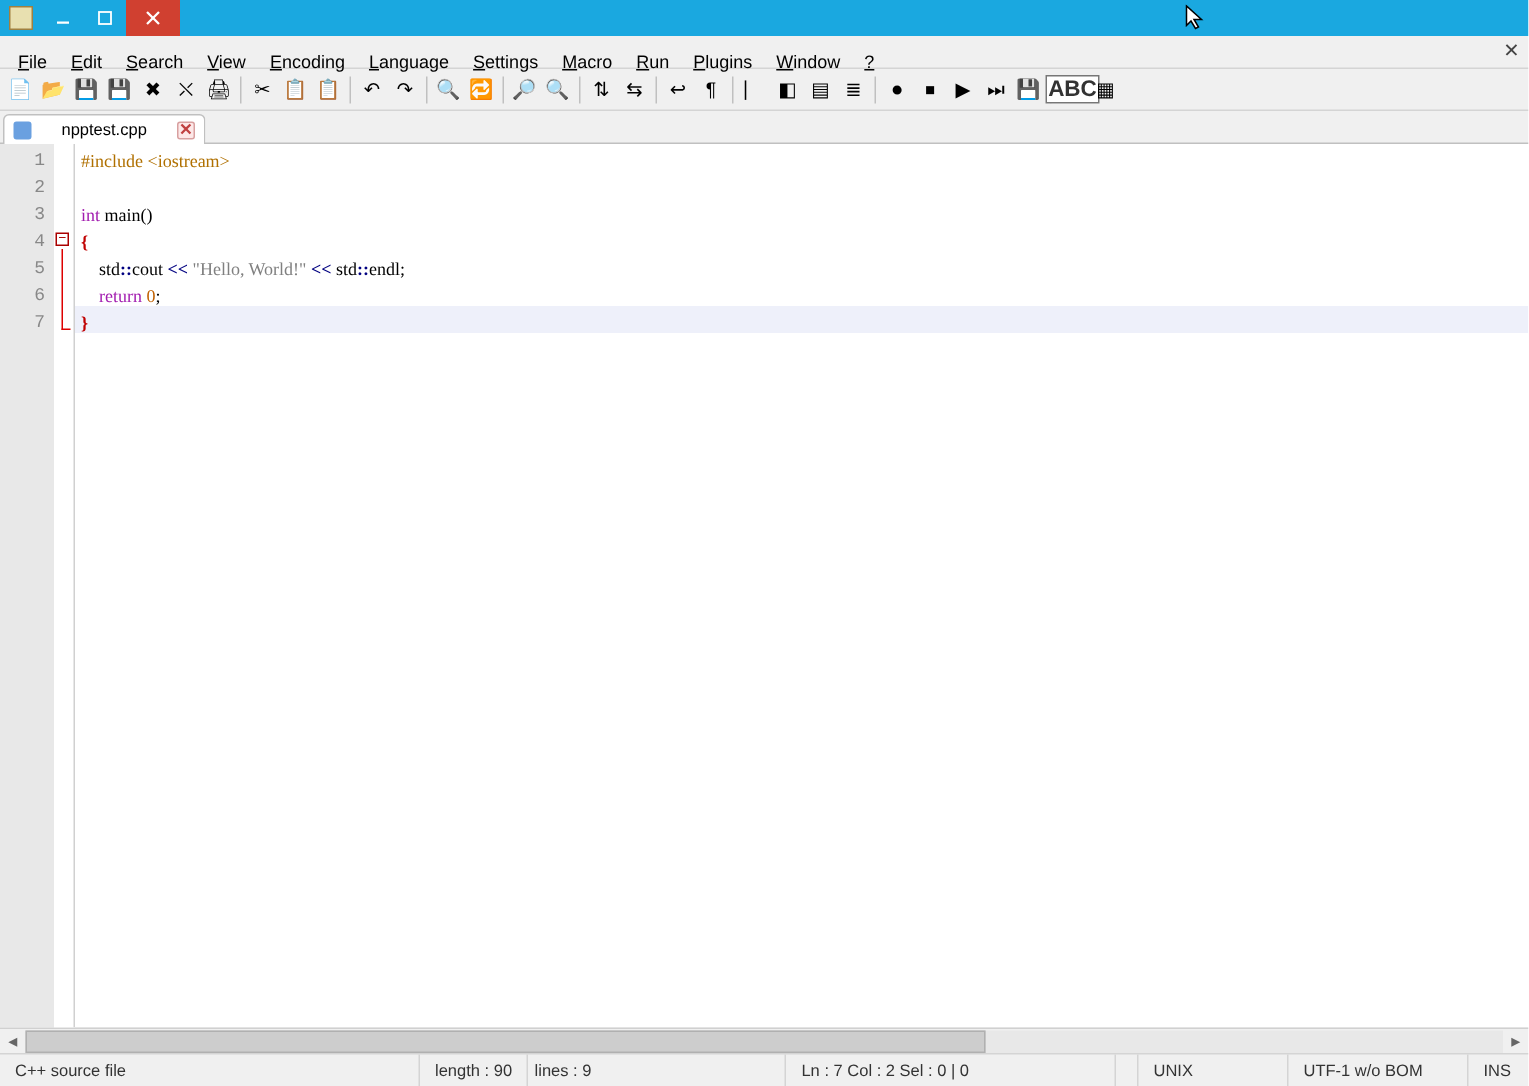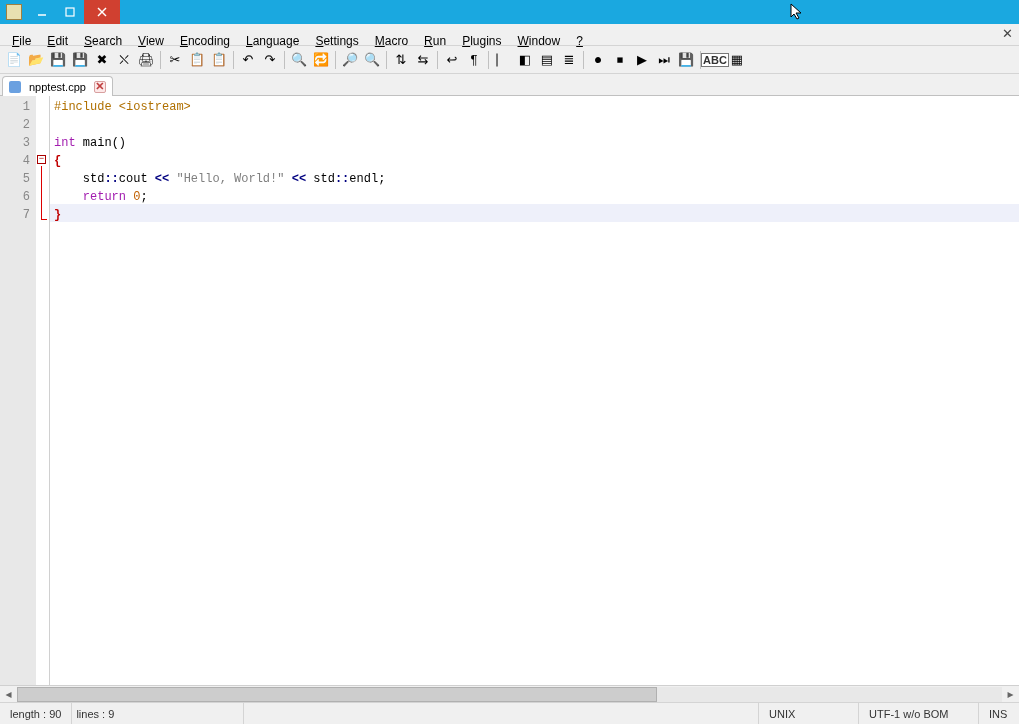--- a/index.html
+++ b/index.html
@@ -72,37 +72,37 @@
     width: 20px; height: 20px;
     display: flex; align-items: center; justify-content: center;
     font-size: 13px;
     border: 1px solid transparent;
     border-radius: 2px;
   }
   .toolbar .sep {
     width: 1px; height: 18px;
     background: #c0c0c0; margin: 0 2px;
   }
-  .tb-abc { font-size:11px; font-weight:bold; border:1px solid #777; padding:0 1px; color:#333; background:#fff;}
+  .tb-abc { font-size:15px; font-weight:bold; border:1px solid #777; padding:0 1px; color:#333; background:#fff;}
   
   .tabbar {
     height: 22px;
     background: #f0f0f0;
     display: flex; align-items: flex-end;
     padding-left: 2px;
     border-bottom: 1px solid #c0c0c0;
   }
   .tab {
     height: 20px;
     background: #fff;
     border: 1px solid #c0c0c0;
     border-bottom: none;
     border-top-left-radius: 4px; border-top-right-radius: 4px;
     display: flex; align-items: center;
-    padding: 0 6px; gap: 8px;
+    padding: 0 6px; gap: 20px;
     font-size: 11px;
     position: relative; top: 1px;
   }
   .tab .file-icon {
     width: 12px; height: 12px;
     background: #6aa0e0; border-radius: 2px;
     display: inline-block;
   }
   .tab .tab-close {
     width: 12px; height: 12px;
@@ -148,20 +148,21 @@
   .fold-hook {
     position: absolute; left: 5px;
     width: 6px; height: 6px;
     border-left: 1px solid #d00; border-bottom: 1px solid #d00;
   }
   .code {
     flex: 1; padding: 2px 4px 0 4px;
     line-height: 18px;
     white-space: pre;
     position: relative;
+    font-family: Liberation Serif, serif;
   }
   .code .line { height: 18px; }
   .code .hl { background: #eef0fa; position:absolute; left:0; right:0; height:18px; z-index:0; }
   .code .line > span { position:relative; z-index:1;}
   .tk-pre   { color: #b07000; }    
   .tk-kw    { color: #a21caf; }    
   .tk-op    { color: #000080; font-weight:bold;}    
   .tk-str   { color: #808080; }    
   .tk-num   { color: #c06000; }
   .tk-brace { color: #c00000; font-weight:bold;}
@@ -321,20 +322,22 @@
 
 <div class="hscroll">
   <div class="arrow">◂</div>
   <div class="track">
     <div class="thumb"></div>
   </div>
   <div class="arrow">▸</div>
 </div>
 
 <div class="statusbar">
+  <div class="cell" style="width:280px">C++ source file</div>
   <div class="cell">length : 90</div>
   <div class="cell" style="border-right:none;padding-left:4px">lines : 9</div>
   <div class="spacer2"></div>
+  <div class="cell" style="width:220px">Ln : 7    Col : 2    Sel : 0 | 0</div>
   <div class="spacer"></div>
   <div class="cell" style="width:100px">UNIX</div>
   <div class="cell" style="width:120px">UTF-1 w/o BOM</div>
   <div class="cell" style="width:40px">INS</div>
 </div>
 
 </body></html>

